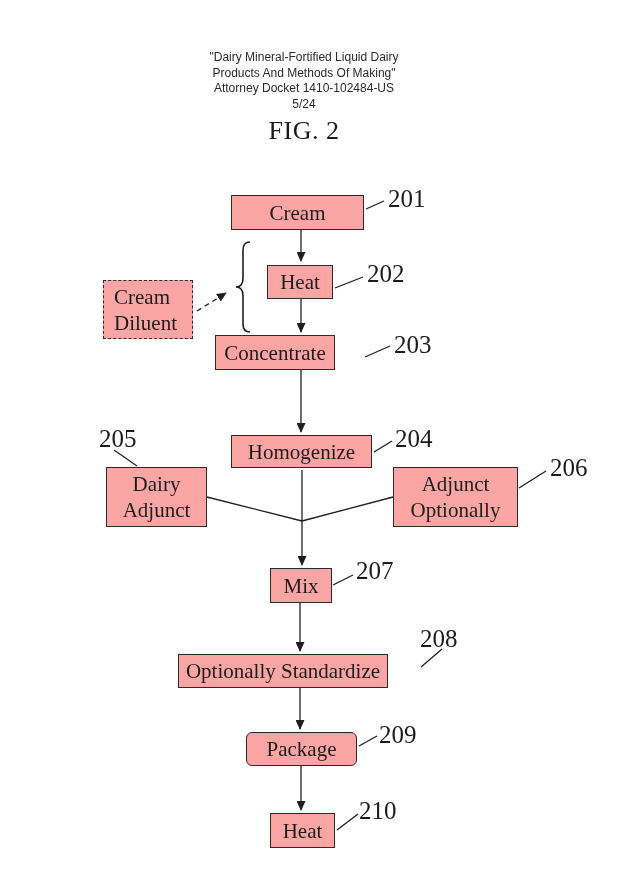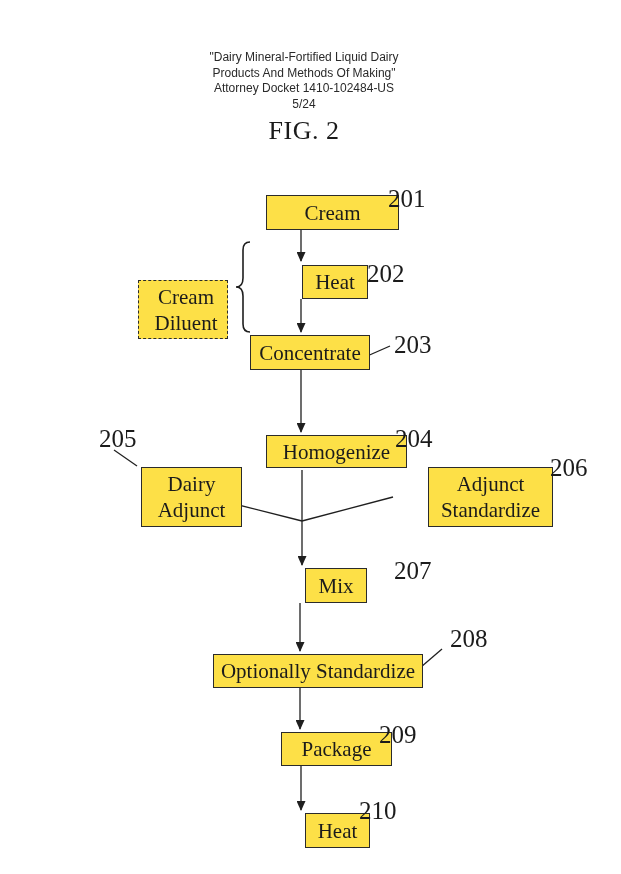--- a/index.html
+++ b/index.html
@@ -40,34 +40,33 @@
     position: absolute;
     left: 0;
     top: 0;
     width: 621px;
     height: 874px;
   }
   .node {
     position: absolute;
     box-sizing: border-box;
     border: 1.4px solid #2b2b2b;
-    background: #fde047;
+    background: #fca5a5;
     display: flex;
     align-items: center;
     justify-content: center;
     text-align: center;
     font-size: 21px;
     line-height: 26px;
     color: #1b1b1b;
-    margin-left: 35px;
   }
   .node.dashed {
     border: 1.5px dashed #2b2b2b;
     justify-content: flex-start;
-    text-align: center;
+    text-align: left;
     padding-left: 10px;
     padding-right: 4px;
   }
   .ref {
     position: absolute;
     font-size: 25px;
     line-height: 22px;
     color: #1b1b1b;
   }
 </style>
@@ -124,34 +123,34 @@
   <div class="node" style="left:267px; top:265px; width:66px; height:34px;">Heat</div>
 
   <div class="node dashed" style="left:103px; top:280px; width:90px; height:59px;">Cream Diluent</div>
 
   <div class="node" style="left:215px; top:335px; width:120px; height:35px;">Concentrate</div>
 
   <div class="node" style="left:231px; top:435px; width:141px; height:33px;">Homogenize</div>
 
   <div class="node" style="left:106px; top:467px; width:101px; height:60px;">Dairy Adjunct</div>
 
-  <div class="node" style="left:393px; top:467px; width:125px; height:60px;">Adjunct Standardize</div>
+  <div class="node" style="left:393px; top:467px; width:125px; height:60px;">Adjunct Optionally</div>
 
   <div class="node" style="left:270px; top:568px; width:62px; height:35px;">Mix</div>
 
   <div class="node" style="left:178px; top:654px; width:210px; height:34px;">Optionally Standardize</div>
 
-  <div class="node" style="left:246px; top:732px; width:111px; height:34px;">Package</div>
+  <div class="node" style="left:246px; top:732px; width:111px; height:34px;border-radius:6px;">Package</div>
 
   <div class="node" style="left:270px; top:813px; width:65px; height:35px;">Heat</div>
 
   <div class="ref" style="left:388px; top:188px;">201</div>
   <div class="ref" style="left:367px; top:263px;">202</div>
   <div class="ref" style="left:394px; top:334px;">203</div>
   <div class="ref" style="left:395px; top:428px;">204</div>
   <div class="ref" style="left:99px; top:428px;">205</div>
   <div class="ref" style="left:550px; top:457px;">206</div>
-  <div class="ref" style="left:356px; top:560px;margin-left:38px;">207</div>
-  <div class="ref" style="left:450px; top:628px;">208</div>
+  <div class="ref" style="left:356px; top:560px;">207</div>
+  <div class="ref" style="left:420px; top:628px;">208</div>
   <div class="ref" style="left:379px; top:724px;">209</div>
   <div class="ref" style="left:359px; top:800px;">210</div>
 
 </div>
 
 </body></html>

